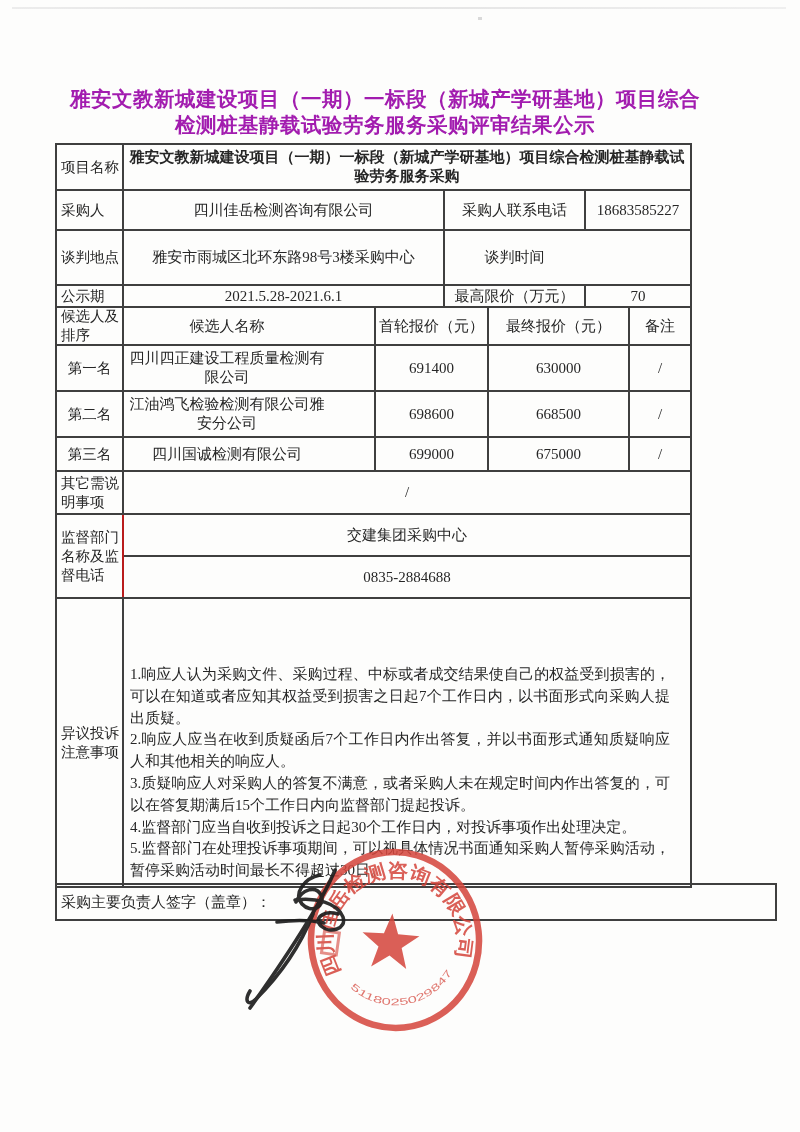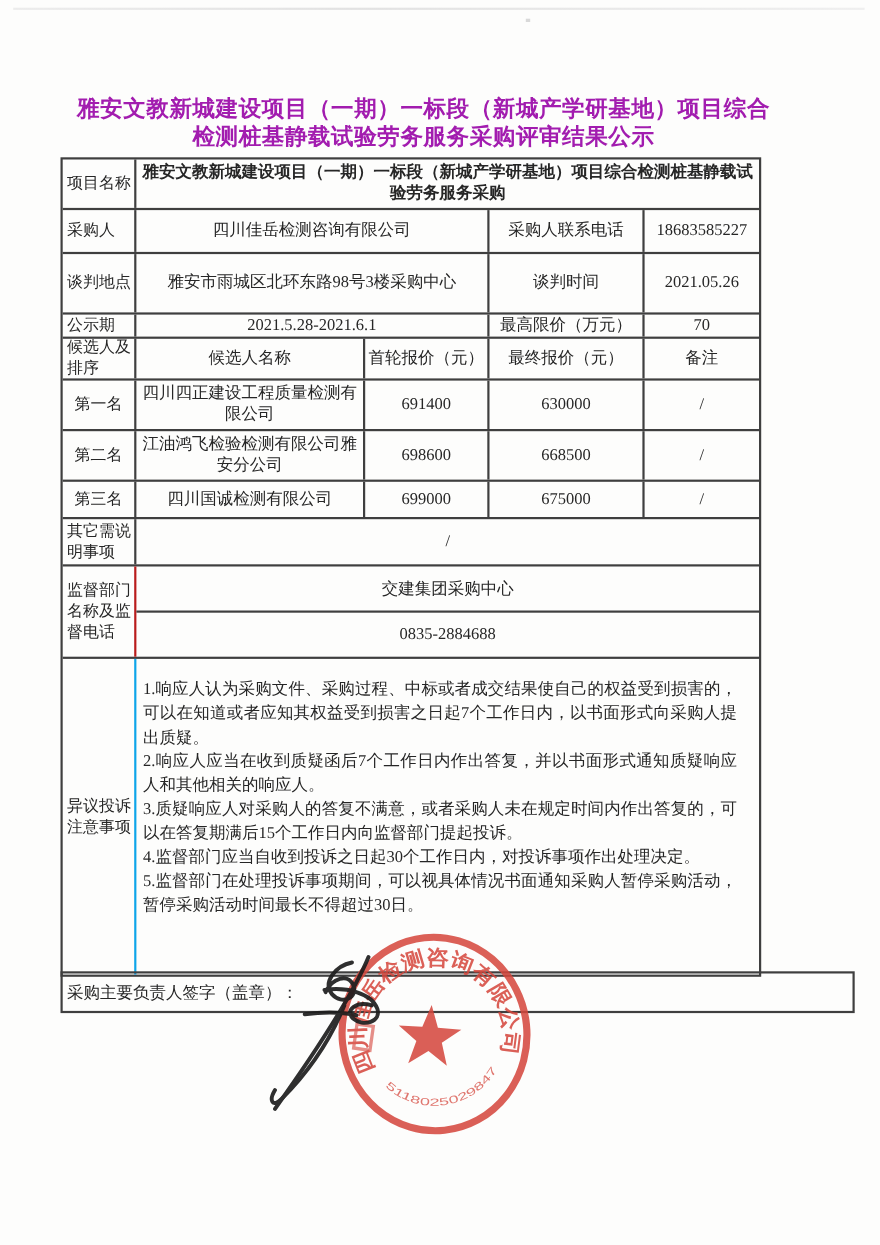--- a/index.html
+++ b/index.html
@@ -45,30 +45,30 @@
   }
   .lbl-center { justify-content:center; text-align:center; padding-left:1px; }
   .r1 { height:44px; } .r1 .val { font-weight:bold; }
   .r2 { height:40px; } .r3 { height:55px; } .r4 { height:22px; }
   .r5 { height:38px; } .r6 { height:46px; } .r7 { height:46px; } .r8 { height:34px; }
   .r9 { height:43px; } .r10 { height:84px; } .r11 { height:289px; }
   .w-val { width:321px; flex:0 0 321px; }
   .w-lbl2 { width:141px; flex:0 0 141px; }
   .w-val2 { width:106px; flex:1; }
   .w-name { width:208px; flex:0 0 208px; }
-  .w-p1 { width:113px; flex:0 0 113px; }
+  .w-p1 { width:113px; flex:0 0 113px;margin-left:44px; }
   .w-p2 { width:141px; flex:0 0 141px; }
   .w-rem { width:106px; flex:1; }
   .w-span { flex:1; }
   .r10-right { flex:1; display:flex; flex-direction:column; border-left:2px solid #b91c1c; }
   .r10-sub { flex:1; display:flex; align-items:center; justify-content:center; }
   .r10-sub + .r10-sub { border-top:2px solid #3f3f3f; }
   .objection-content {
-    flex:1; border-left:2px solid #0ea5e9;
-    display:flex; flex-direction:column; justify-content:flex-start;
+    flex:1; border-left:2px solid #404040;
+    display:flex; flex-direction:column; justify-content:flex-end;
     padding:18px 20px 4px 6px;
     text-align:left;
   }
   .objection-content p { margin:0; font-size:15px; line-height:21.8px; text-align:justify; }
   .sign-row {
     position:absolute; top:883px; left:55px; width:722px; height:38px;
     border:2px solid #3f3f3f;
     display:flex; align-items:center;
     font-size:15px; padding-left:4px;
     background:transparent;
@@ -100,21 +100,20 @@
       <div class="tcell lbl">采购人</div>
       <div class="tcell w-val">四川佳岳检测咨询有限公司</div>
       <div class="tcell w-lbl2">采购人联系电话</div>
       <div class="tcell w-val2">18683585227</div>
     </div>
 
     <div class="trow r3">
       <div class="tcell lbl">谈判地点</div>
       <div class="tcell w-val">雅安市雨城区北环东路98号3楼采购中心</div>
       <div class="tcell w-lbl2">谈判时间</div>
-      <div class="tcell w-val2">2021.05.26</div>
     </div>
 
     <div class="trow r4">
       <div class="tcell lbl">公示期</div>
       <div class="tcell w-val">2021.5.28-2021.6.1</div>
       <div class="tcell w-lbl2">最高限价（万元）</div>
       <div class="tcell w-val2">70</div>
     </div>
 
     <div class="trow r5">

